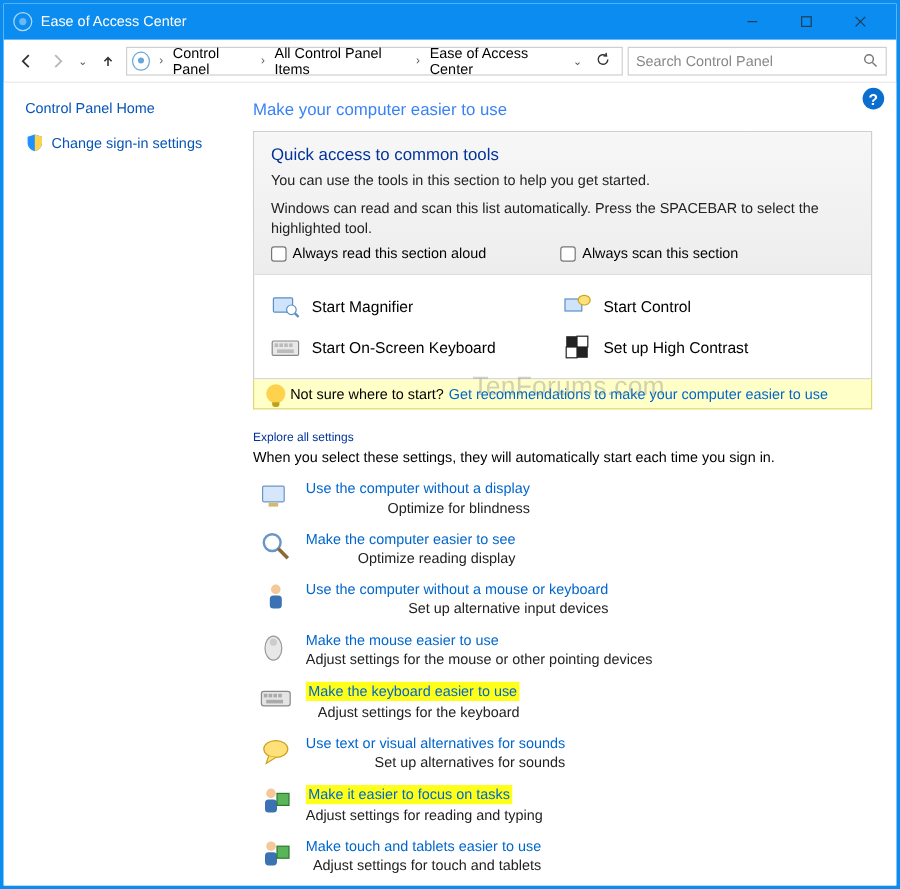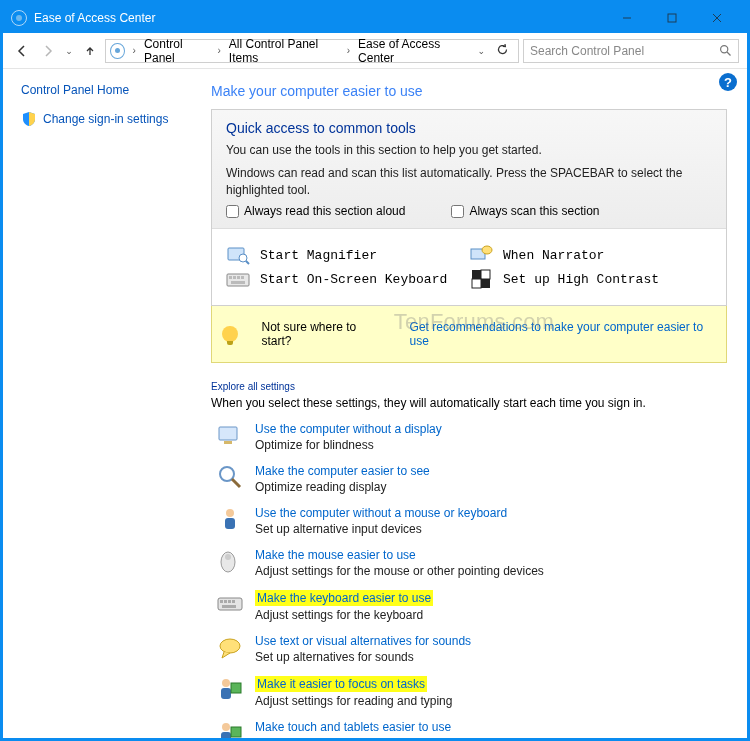--- a/index.html
+++ b/index.html
@@ -115,63 +115,63 @@
     .quickbox {
       border:1px solid #cfcfcf;
     }
     .qb-top {
       background: linear-gradient(#f7f7f7, #ededed);
       padding: 10px 14px 10px 14px;
       border-bottom:1px solid #ddd;
     }
     .qb-title { color:#003399; font-size:14px; margin-bottom:6px; }
     .qb-text { font-size:12px; color:#222; margin-bottom:6px; line-height:1.4; }
-    .qb-checks { display:flex; gap:46px; margin-top:6px; }
+    .qb-checks { display:flex; gap:62px; margin-top:6px; }
     .qb-check { display:flex; align-items:center; gap:5px; font-size:12px; cursor:pointer; }
     .qb-check input { width:13px; height:13px; }
     .qb-tools {
       padding: 14px 14px;
       display: grid;
       grid-template-columns: 1fr 1fr;
-      font-family: Liberation Mono, monospace;
+      row-gap: 10px;
     }
     .tool {
       display:flex; align-items:center; gap:10px; cursor:pointer; font-size:13px;
     }
     .tool-icon {
       width:24px; height:24px; display:flex; align-items:center; justify-content:center;
       font-size:18px;
     }
     .hintbar {
       background:#ffffc8;
       border:1px solid #e0d877;
       border-top:none;
-      padding: 14px 10px;
-      display:flex; align-items:center; gap:24px;
+      padding: 4px 10px;
+      display:flex; align-items:center; gap:4px;
       font-size:12px;
     }
     .bulb { width:16px; height:16px; background:#ffd24d; border-radius:50%; position:relative; }
     .bulb::after { content:""; position:absolute; bottom:-3px; left:5px; width:6px; height:4px; background:#bba21a; border-radius:0 0 2px 2px; }
     .hint-link { color:#0066cc; cursor:pointer; }
     .section-head {
       color:#003399; font-size:10px; margin-top:18px; margin-bottom:4px;
     }
     .section-sub { font-size:12px; margin-bottom:10px; }
     .settings-item {
       display:flex; align-items:flex-start; gap:10px;
       margin-bottom: 10px;
       padding-left: 4px;
     }
     .set-icon {
       width:30px; height:30px; flex-shrink:0;
       display:flex; align-items:center; justify-content:center;
     }
     .set-text { padding-top:2px; }
     .set-link { color:#0066cc; font-size:12px; cursor:pointer; display:inline-block;text-align:center; }
-    .set-desc { font-size:12px; color:#222; margin-top:2px; }
+    .set-desc { font-size:12px; color:#222; margin-top:2px;text-align:right; }
     .hl { background:#ffff1a; padding:1px 2px; }
     .watermark {
       position:absolute; left:50%; top:240px; transform:translateX(-50%);
       font-size:22px; color:rgba(127,127,127,.35); font-weight:500;
       letter-spacing:.2px; pointer-events:none; white-space:nowrap;
       font-family:"Segoe UI",sans-serif;
     }
   </style>
 </head>
 <body>
@@ -288,21 +288,21 @@
           </span>
           <span>Start Magnifier</span>
         </div>
         <div class="tool">
           <span class="tool-icon">
             <svg width="24" height="22" viewBox="0 0 24 22">
                 <rect x="2" y="5" width="14" height="10" fill="#cfe4fa" stroke="#5a8fc6"></rect>
                 <ellipse cx="18" cy="6" rx="5" ry="4" fill="#ffe079" stroke="#c9a21f"></ellipse>
               </svg>
           </span>
-          <span>When Narrator</span>
+          <span>Start Control</span>
         </div>
         <div class="tool">
           <span class="tool-icon">
             <svg width="24" height="22" viewBox="0 0 24 22">
                 <rect x="1" y="6" width="22" height="12" rx="1" fill="#e8e8e8" stroke="#888"></rect>
                 <rect x="3" y="8" width="3" height="3" fill="#bbb"></rect>
                 <rect x="7" y="8" width="3" height="3" fill="#bbb"></rect>
                 <rect x="11" y="8" width="3" height="3" fill="#bbb"></rect>
                 <rect x="15" y="8" width="3" height="3" fill="#bbb"></rect>
                 <rect x="5" y="13" width="14" height="3" fill="#bbb"></rect>

